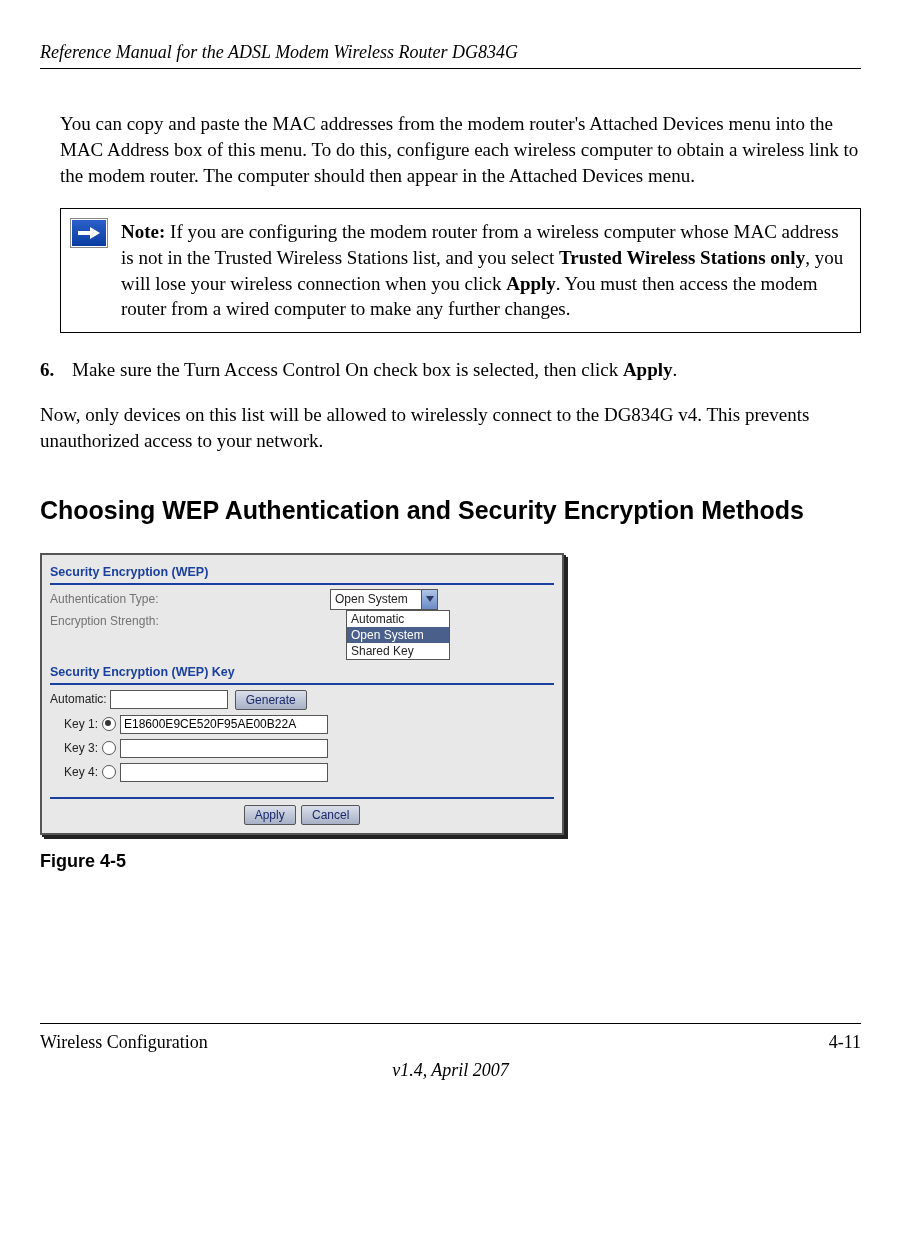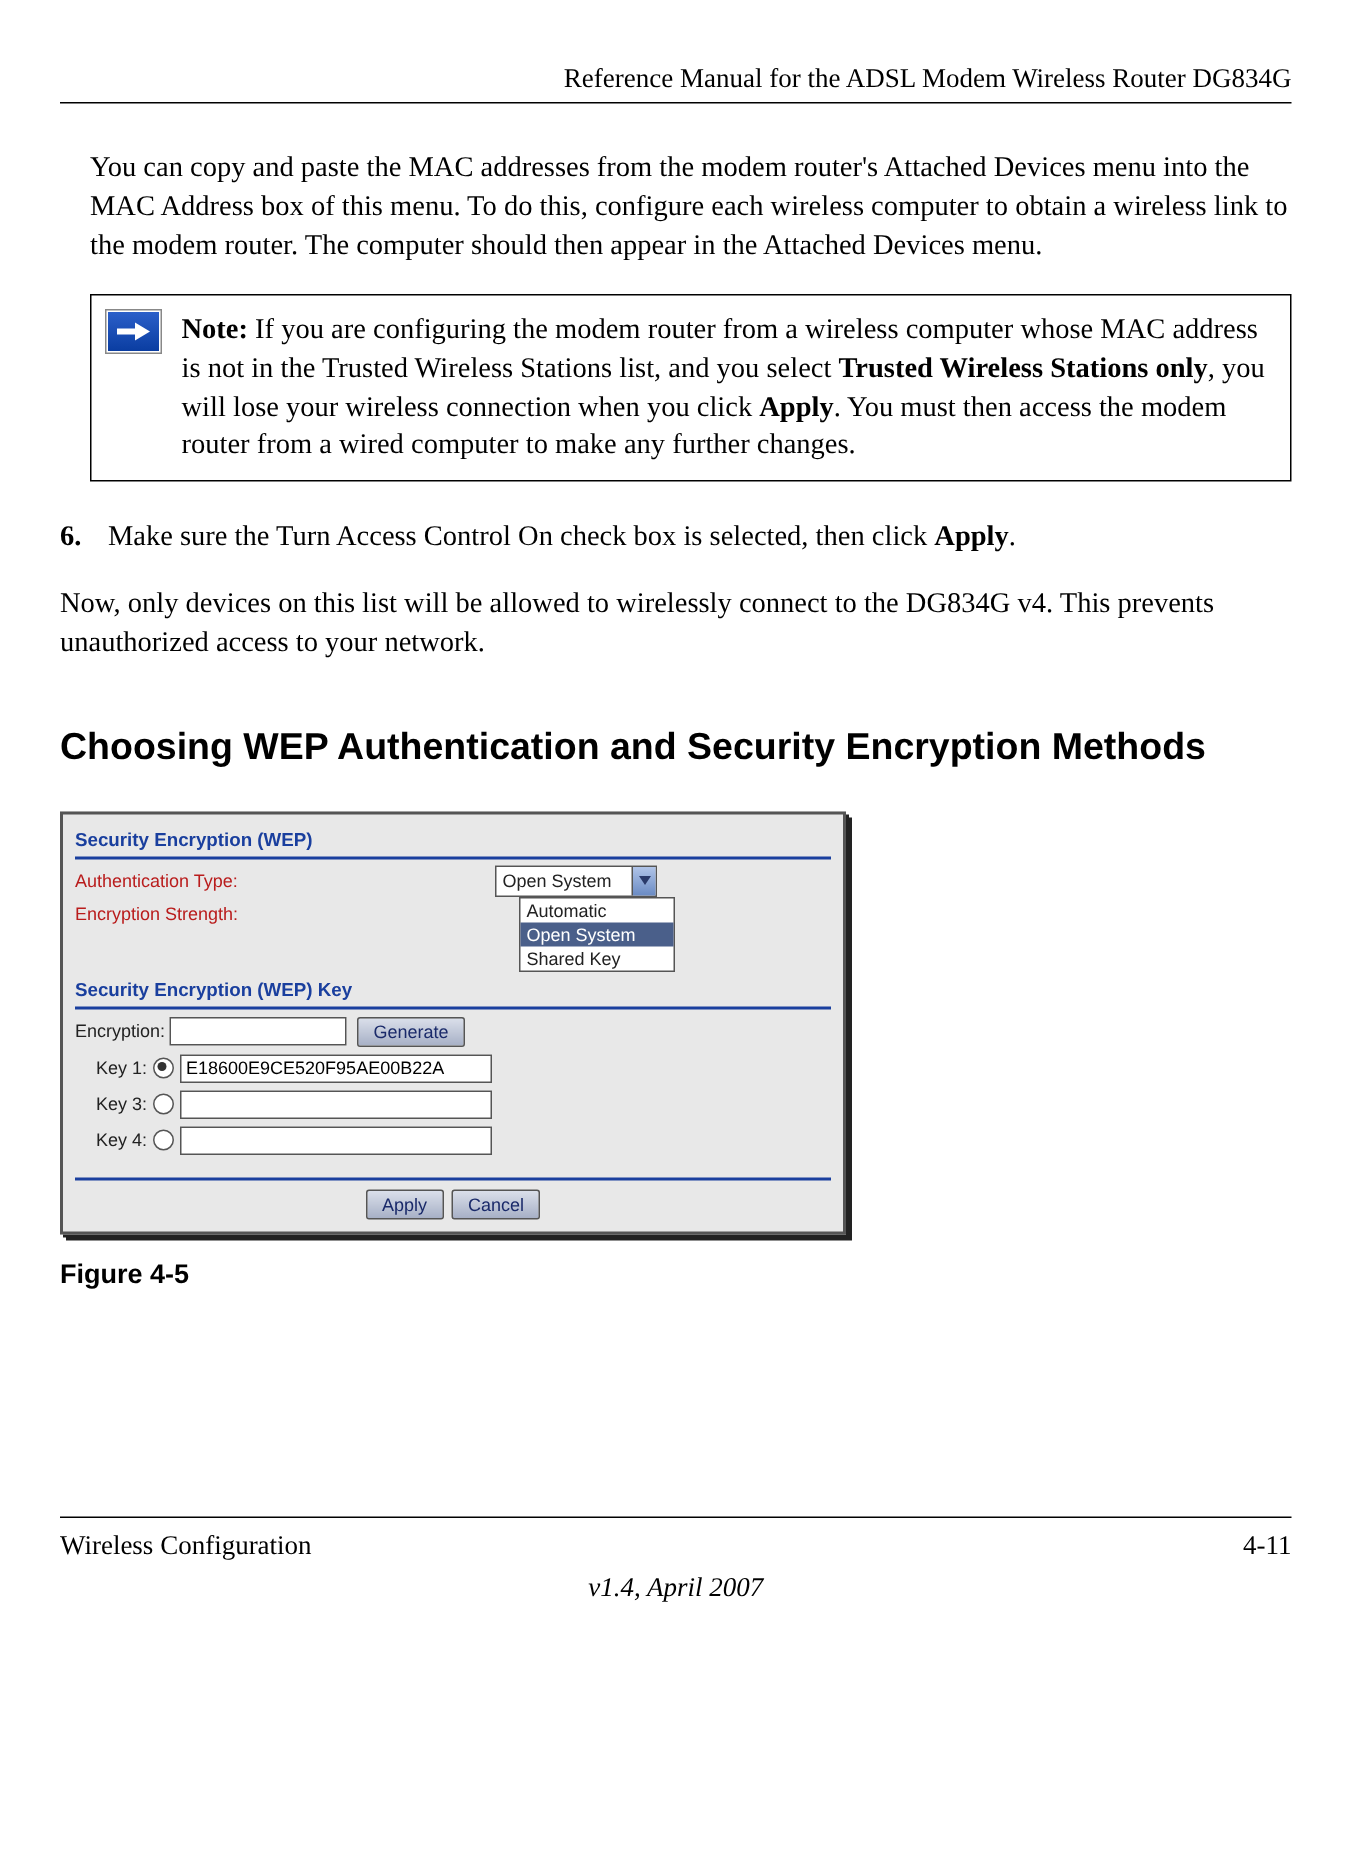--- a/index.html
+++ b/index.html
@@ -5,25 +5,26 @@
     body {
       font-family: "Times New Roman", Times, serif;
       margin: 0;
       padding: 40px 40px 30px 40px;
       font-size: 19px;
       line-height: 1.35;
       color: #000;
       width: 821px;
     }
     .header {
-      text-align: right;
+      text-align: left;
+      font-style: italic;
       font-size: 18px;
       border-bottom: 1.5px solid #000;
       padding-bottom: 4px;
-      margin-bottom: 30px;
+      margin-bottom: 42px;
     }
     .body-para {
       margin: 0 0 20px 20px;
     }
     .note-box {
       border: 1px solid #000;
       display: flex;
       margin: 0 0 24px 20px;
     }
     .note-icon-cell {
@@ -93,21 +94,21 @@
       margin: 6px 0 0 0;
     }
     .fig-row {
       display: flex;
       align-items: center;
       margin: 3px 0;
       position: relative;
     }
     .fig-label {
       width: 280px;
-      color: #b91c1c;
+      color: #737373;
     }
     .fig-select {
       position: relative;
       display: inline-block;
     }
     .fig-select-box {
       border: 1px solid #555;
       background: #fff;
       padding: 1px 16px 1px 4px;
       position: relative;
@@ -274,21 +275,21 @@
           </div>
         </div>
       </div>
       <div class="fig-row">
         <div class="fig-label">Encryption Strength:</div>
       </div>
       <div style="height:26px"></div>
       <div class="fig-title">Security Encryption (WEP) Key</div>
       <hr class="fig-hr">
       <div class="key-row">
-        <span>Encryption:</span>
+        <span>Automatic:</span>
         <input class="fig-input passphrase-input" style="margin: 0px 6px 0px 3px;">
         <button class="fig-btn">Generate</button>
       </div>
       <div class="key-row">
         <span class="key-label">Key 1:</span>
         <span class="fig-radio checked"></span>
         <input class="fig-input key-input" value="E18600E9CE520F95AE00B22A" style="">
       </div>
       <div class="key-row">
         <span class="key-label">Key 3:</span>

